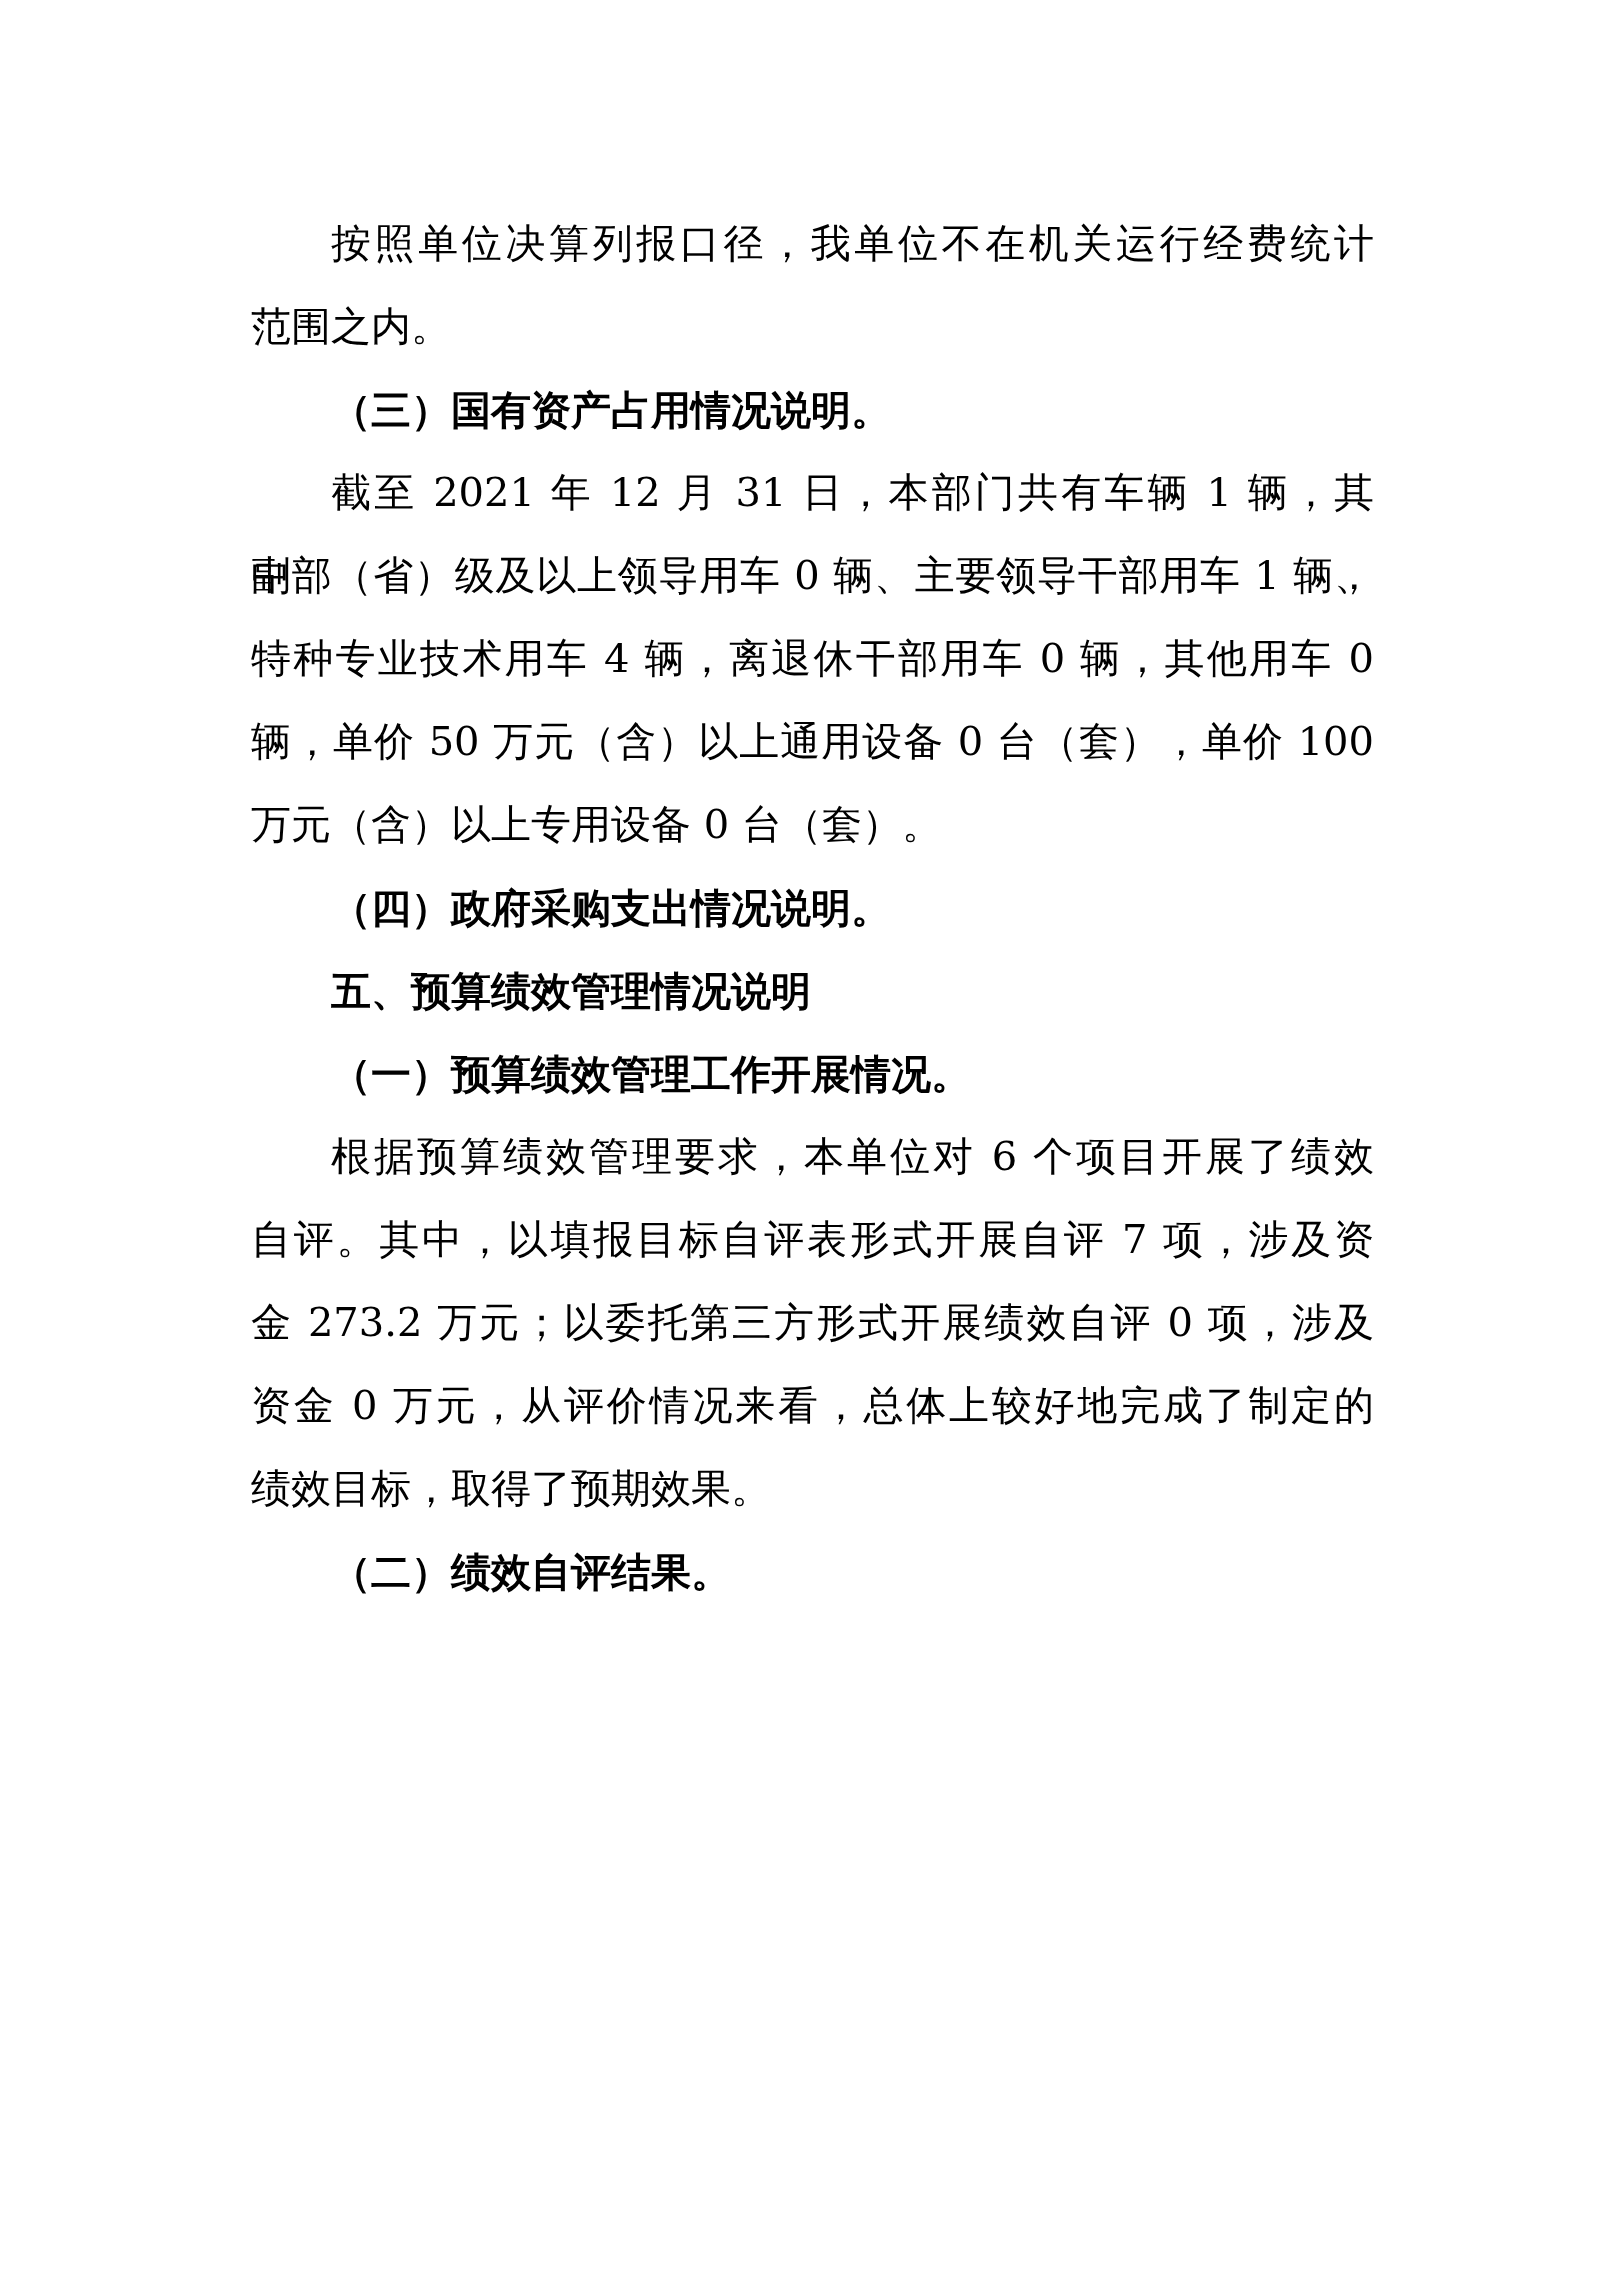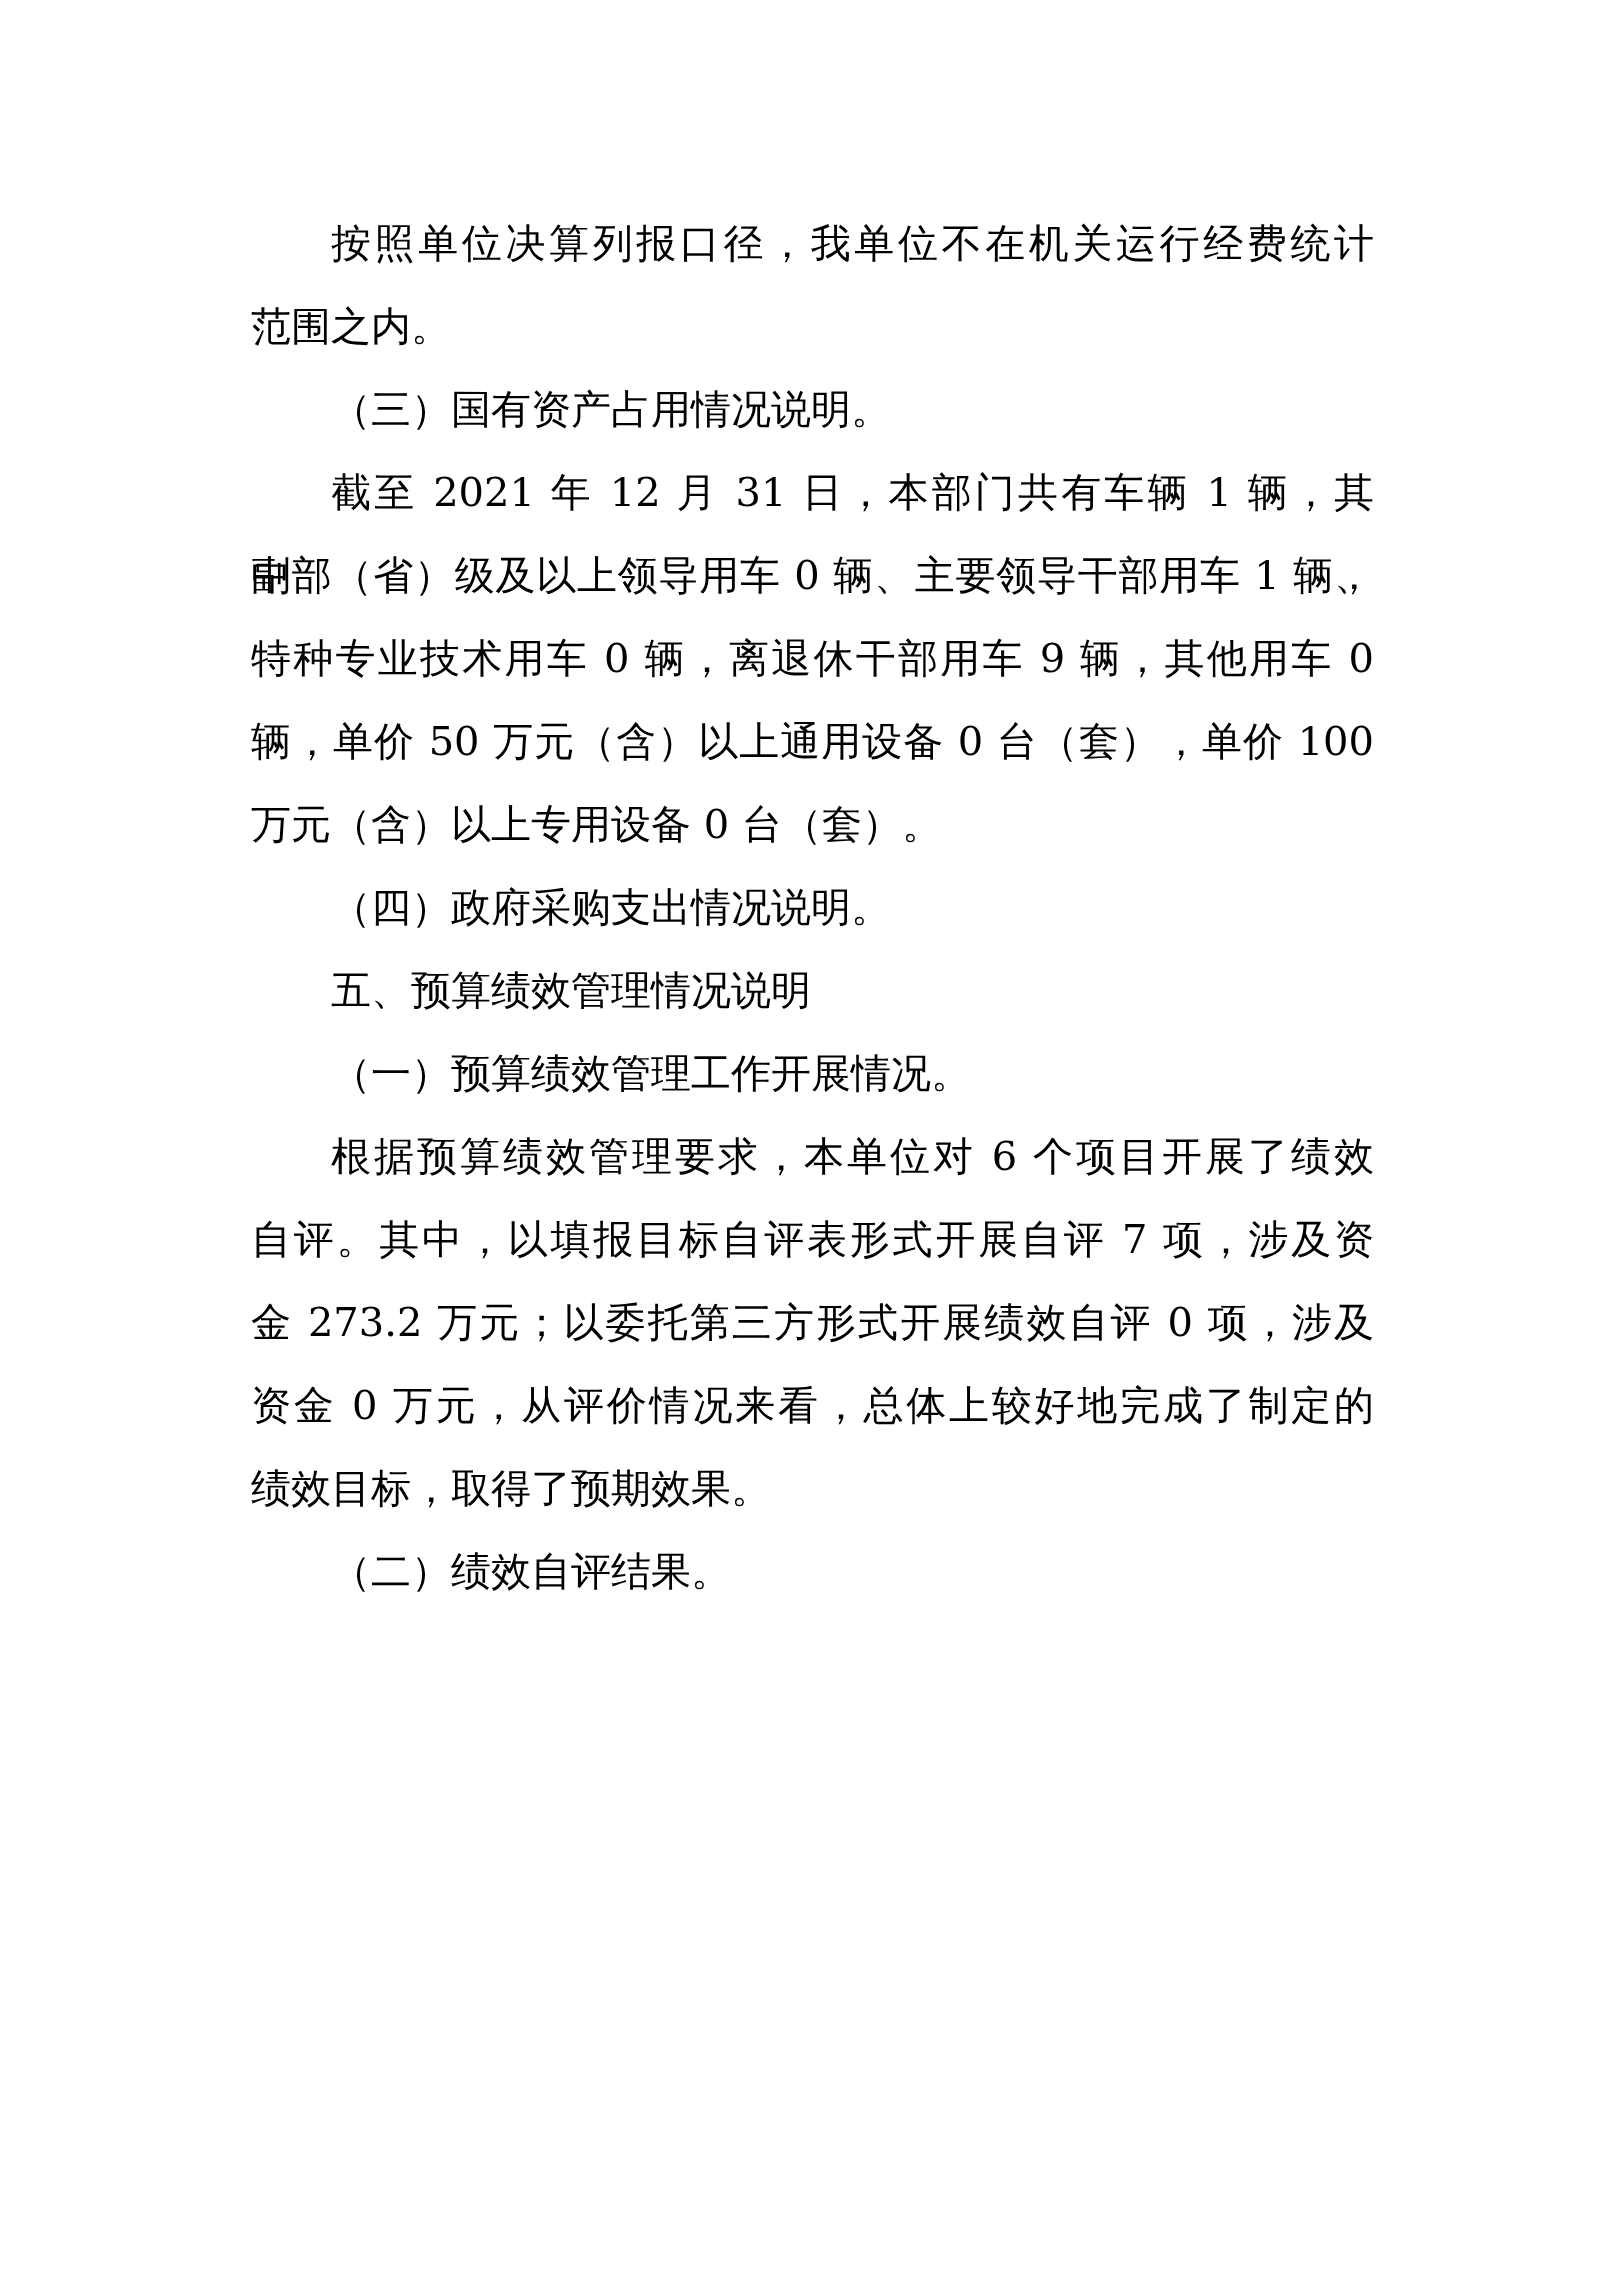--- a/index.html
+++ b/index.html
@@ -29,33 +29,33 @@
   
   .ind { text-indent: 2em; }
   
   .jf {
     text-align: justify;
     text-align-last: justify;
     text-justify: inter-character;
   }
   
   .nw { white-space: nowrap; }
-  .b  { font-weight: normal; }
+  .b  { font-weight: bold; }
 </style>
 </head>
 <body>
 
 <div class="page">
   <div class="textblock">
     <div class="ln ind jf">按照单位决算列报口径，我单位不在机关运行经费统计</div>
     <div class="ln nw">范围之内。</div>
     <div class="ln ind b nw">（三）国有资产占用情况说明。</div>
     <div class="ln ind jf">截至 2021 年 12 月 31 日，本部门共有车辆 1 辆，其中，</div>
     <div class="ln jf">副部（省）级及以上领导用车 0 辆、主要领导干部用车 1 辆、</div>
-    <div class="ln jf">特种专业技术用车 0 辆，离退休干部用车 9 辆，其他用车 0</div>
+    <div class="ln jf">特种专业技术用车 4 辆，离退休干部用车 0 辆，其他用车 0</div>
     <div class="ln jf">辆，单价 50 万元（含）以上通用设备 0 台（套），单价 100</div>
     <div class="ln nw">万元（含）以上专用设备 0 台（套）。</div>
     <div class="ln ind b nw">（四）政府采购支出情况说明。</div>
     <div class="ln ind b nw">五、预算绩效管理情况说明</div>
     <div class="ln ind b nw">（一）预算绩效管理工作开展情况。</div>
     <div class="ln ind jf">根据预算绩效管理要求，本单位对 6 个项目开展了绩效</div>
     <div class="ln jf">自评。其中，以填报目标自评表形式开展自评 7 项，涉及资</div>
     <div class="ln jf">金 273.2 万元；以委托第三方形式开展绩效自评 0 项，涉及</div>
     <div class="ln jf">资金 0 万元，从评价情况来看，总体上较好地完成了制定的</div>
     <div class="ln nw">绩效目标，取得了预期效果。</div>

